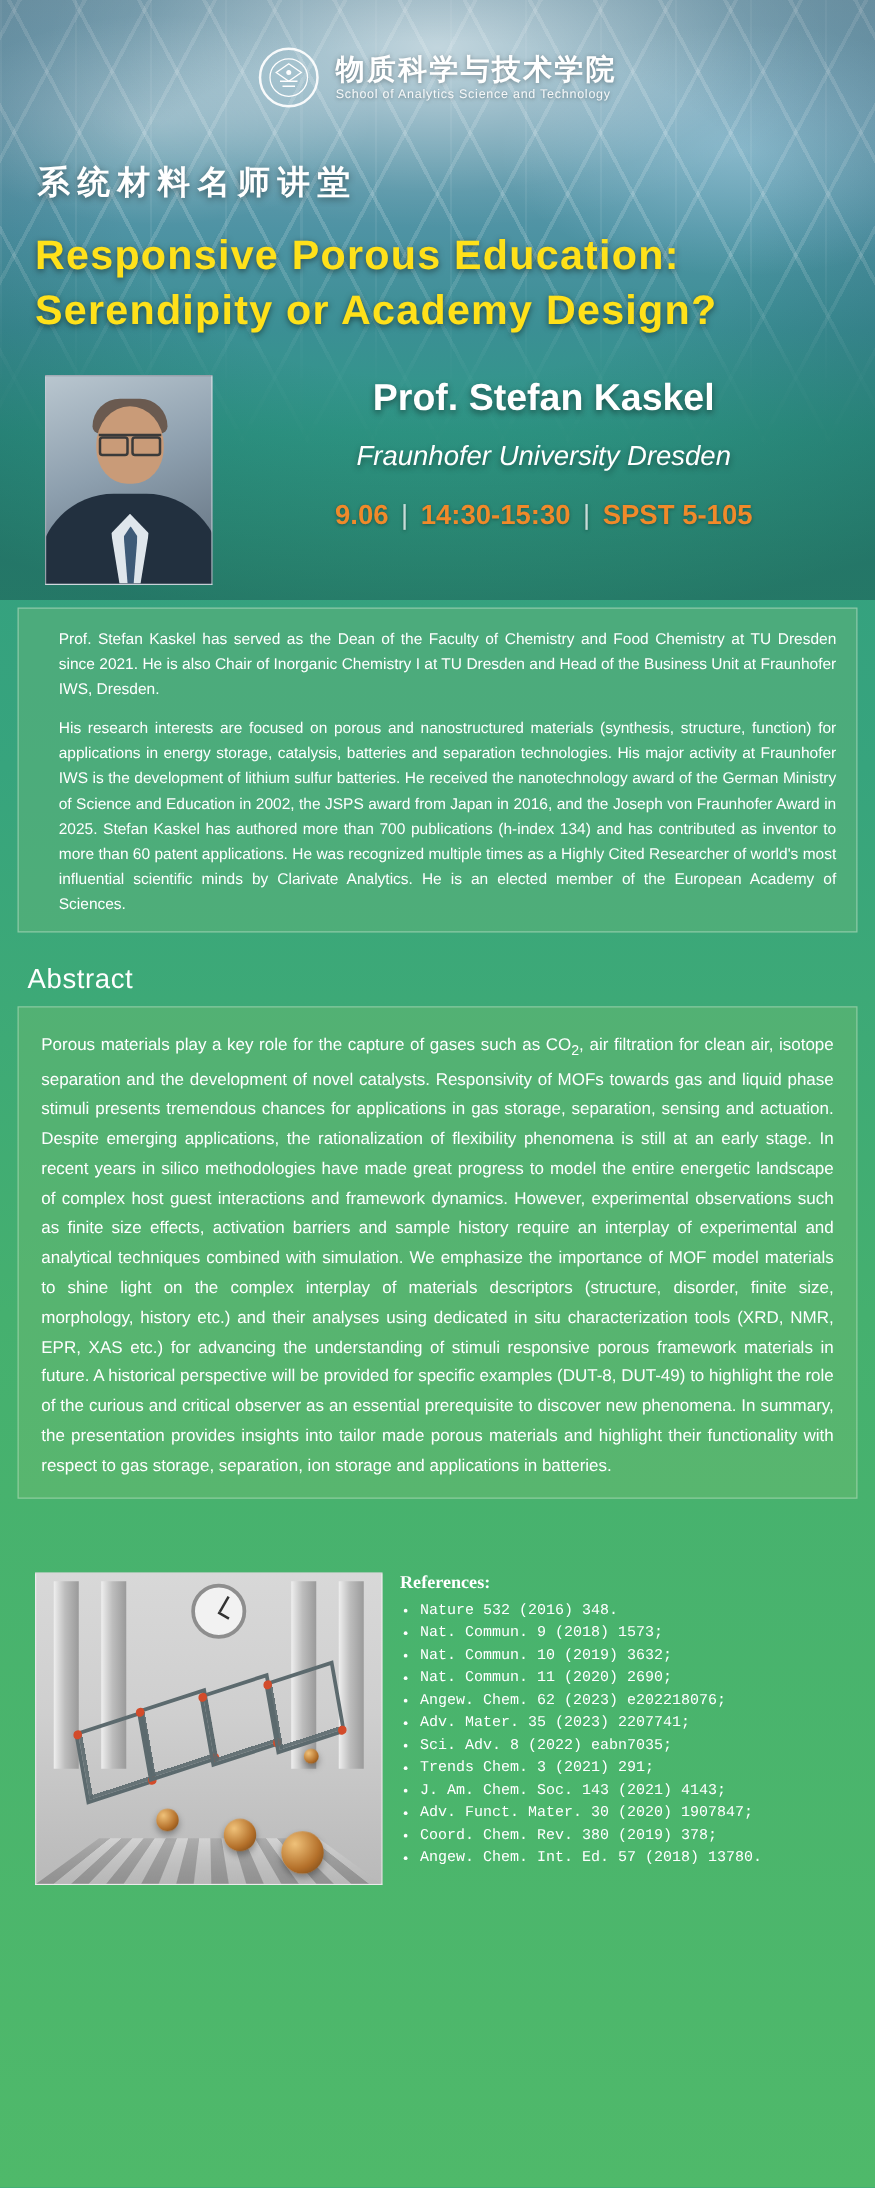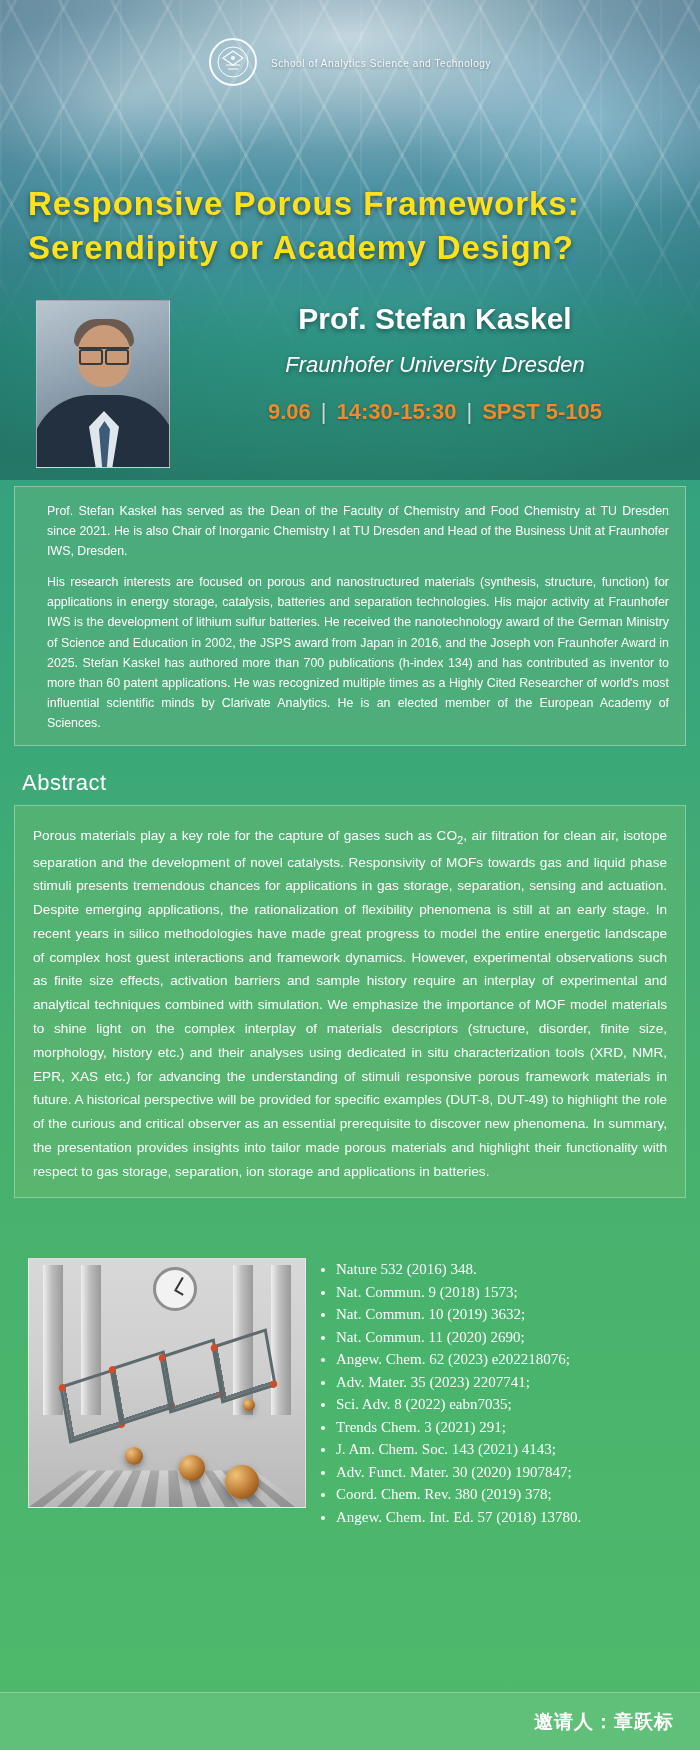--- a/index.html
+++ b/index.html
@@ -276,22 +276,22 @@
     color: #ffffff;
   }
   .refs-title {
     font-family: "Liberation Serif", serif;
     font-weight: bold;
     font-size: 14.5px;
     margin-bottom: 4px;
   }
   .refs ul { margin: 0; padding-left: 16px; }
   .refs li {
-    font-family: Liberation Serif, serif;
-    font-size: 15px;
+    font-family: Liberation Mono, monospace;
+    font-size: 12px;
     line-height: 1.5;
   }
 
   
   .footer {
     position: absolute;
     left: 0; right: 0; bottom: 0;
     height: 58px;
     background: rgba(255,255,255,0.10);
     border-top: 1px solid rgba(255,255,255,0.25);
@@ -317,27 +317,29 @@
     <div class="logo-row">
       <div class="logo-badge">
         <svg width="34" height="34" viewBox="0 0 34 34" aria-hidden="true">
           <circle cx="17" cy="17" r="15" fill="none" stroke="#ffffff" stroke-width="1"></circle>
           <path d="M17 6 L27 13 L17 20 L7 13 Z" fill="none" stroke="#ffffff" stroke-width="1.1"></path>
           <path d="M10 20 H24 M12 24 H22" stroke="#ffffff" stroke-width="1.1" fill="none"></path>
           <circle cx="17" cy="13" r="2" fill="#ffffff"></circle>
         </svg>
       </div>
       <div class="logo-text">
+        <div class="cn">物质科学与技术学院</div>
         <div class="en">School of Analytics Science and Technology</div>
       </div>
     </div>
 
+    <div class="series-title">系统材料名师讲堂</div>
 
     <div class="talk-title">
-      <div>Responsive Porous Frameworks:</div>
+      <div>Responsive Porous Education:</div>
       <div>Serendipity or Academy Design?</div>
     </div>
 
     <div class="portrait">
       <div class="shoulders"></div>
       <div class="shirt"></div>
       <div class="tie"></div>
       <div class="hair"></div>
       <div class="head"></div>
       <div class="glasses"></div>
@@ -379,33 +381,31 @@
     <div class="fig-frame" style="left:84px; top:100px;"></div>
     <div class="fig-frame" style="left:134px; top:88px;"></div>
     <div class="fig-frame" style="left:186px; top:78px;"></div>
     <div class="fig-ball" style="left:96px; top:188px; width:18px; height:18px;"></div>
     <div class="fig-ball" style="left:150px; top:196px; width:26px; height:26px;"></div>
     <div class="fig-ball" style="left:196px; top:206px; width:34px; height:34px;"></div>
     <div class="fig-ball" style="left:214px; top:140px; width:12px; height:12px;"></div>
   </div>
 
   <div class="refs">
+    <div class="refs-title">References:</div>
     <ul>
       <li>Nature 532 (2016) 348.</li>
       <li>Nat. Commun. 9 (2018) 1573;</li>
       <li>Nat. Commun. 10 (2019) 3632;</li>
       <li>Nat.  Commun. 11 (2020) 2690;</li>
       <li>Angew. Chem. 62 (2023) e202218076;</li>
       <li>Adv. Mater. 35 (2023) 2207741;</li>
       <li>Sci. Adv. 8 (2022) eabn7035;</li>
       <li>Trends Chem. 3 (2021) 291;</li>
       <li>J. Am. Chem. Soc. 143 (2021) 4143;</li>
       <li>Adv. Funct. Mater. 30 (2020) 1907847;</li>
       <li>Coord. Chem. Rev. 380 (2019) 378;</li>
       <li>Angew. Chem. Int. Ed. 57 (2018) 13780.</li>
     </ul>
   </div>
 
-  <div class="footer">
-    <div class="footer-text">邀请人：章跃标</div>
-  </div>
 
 </div>
 
 </body></html>

